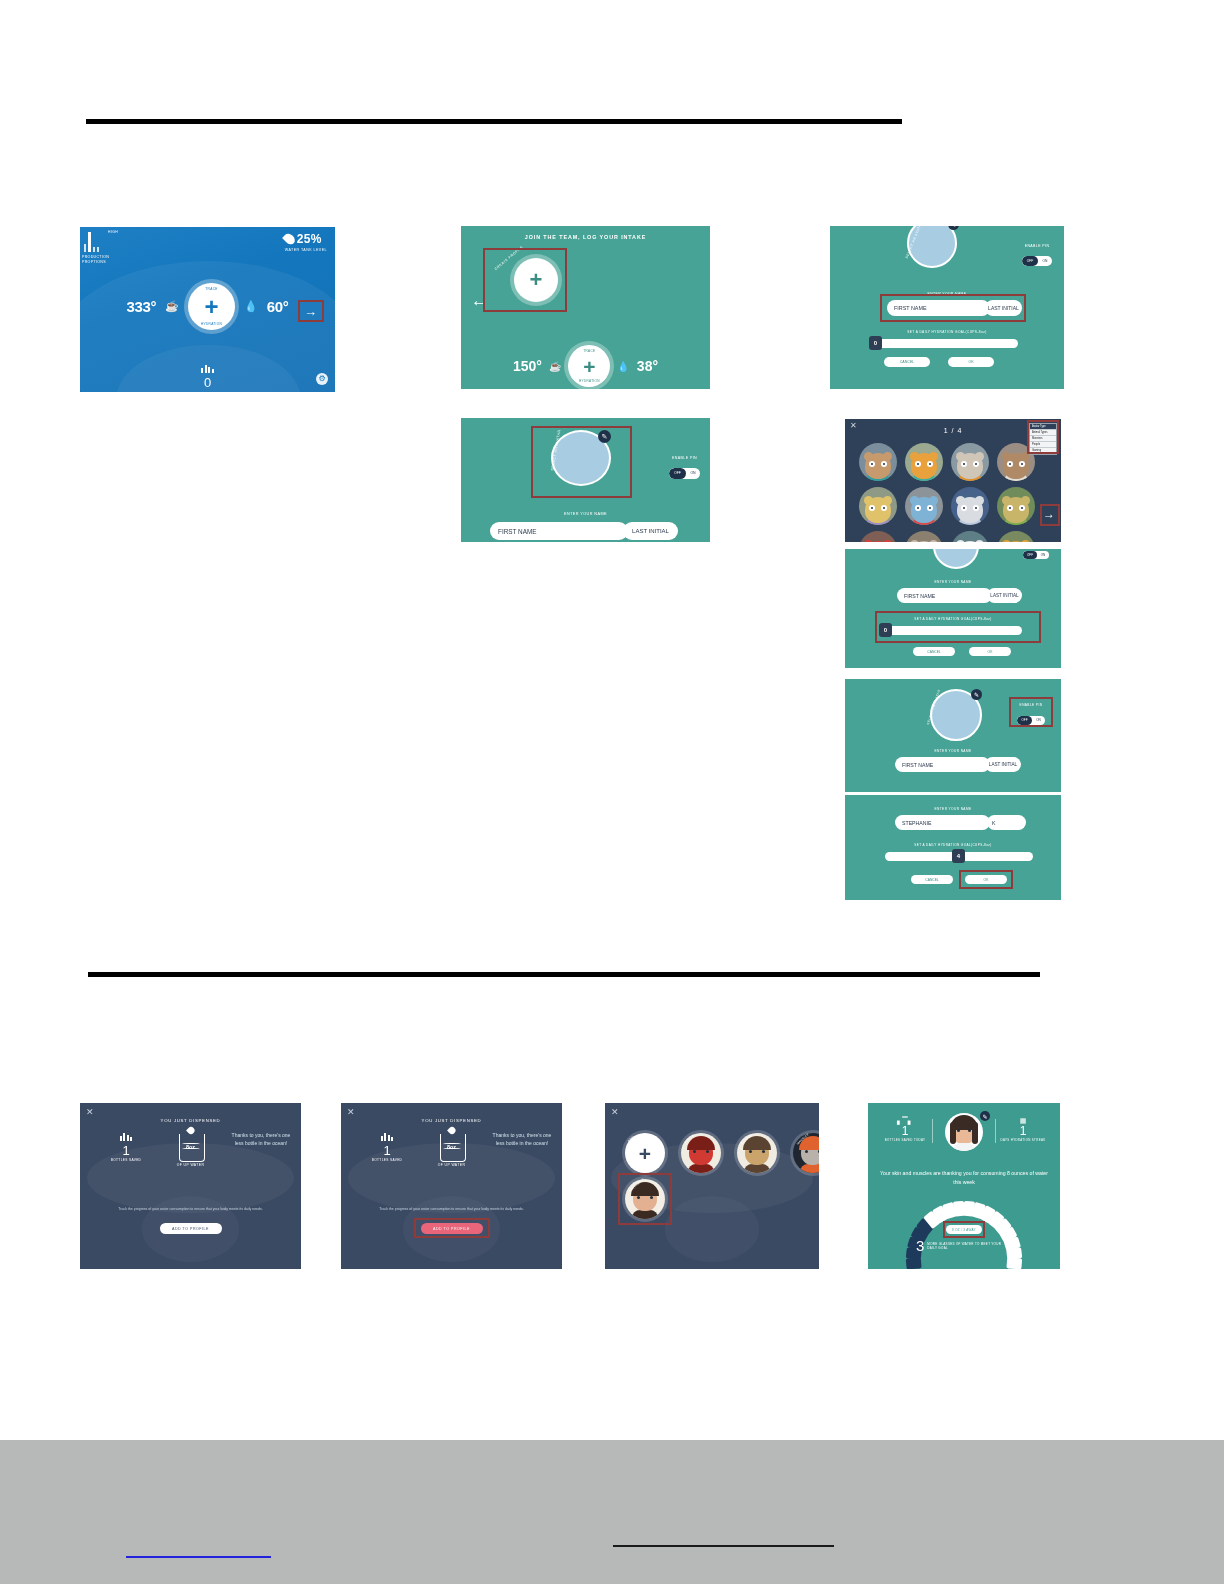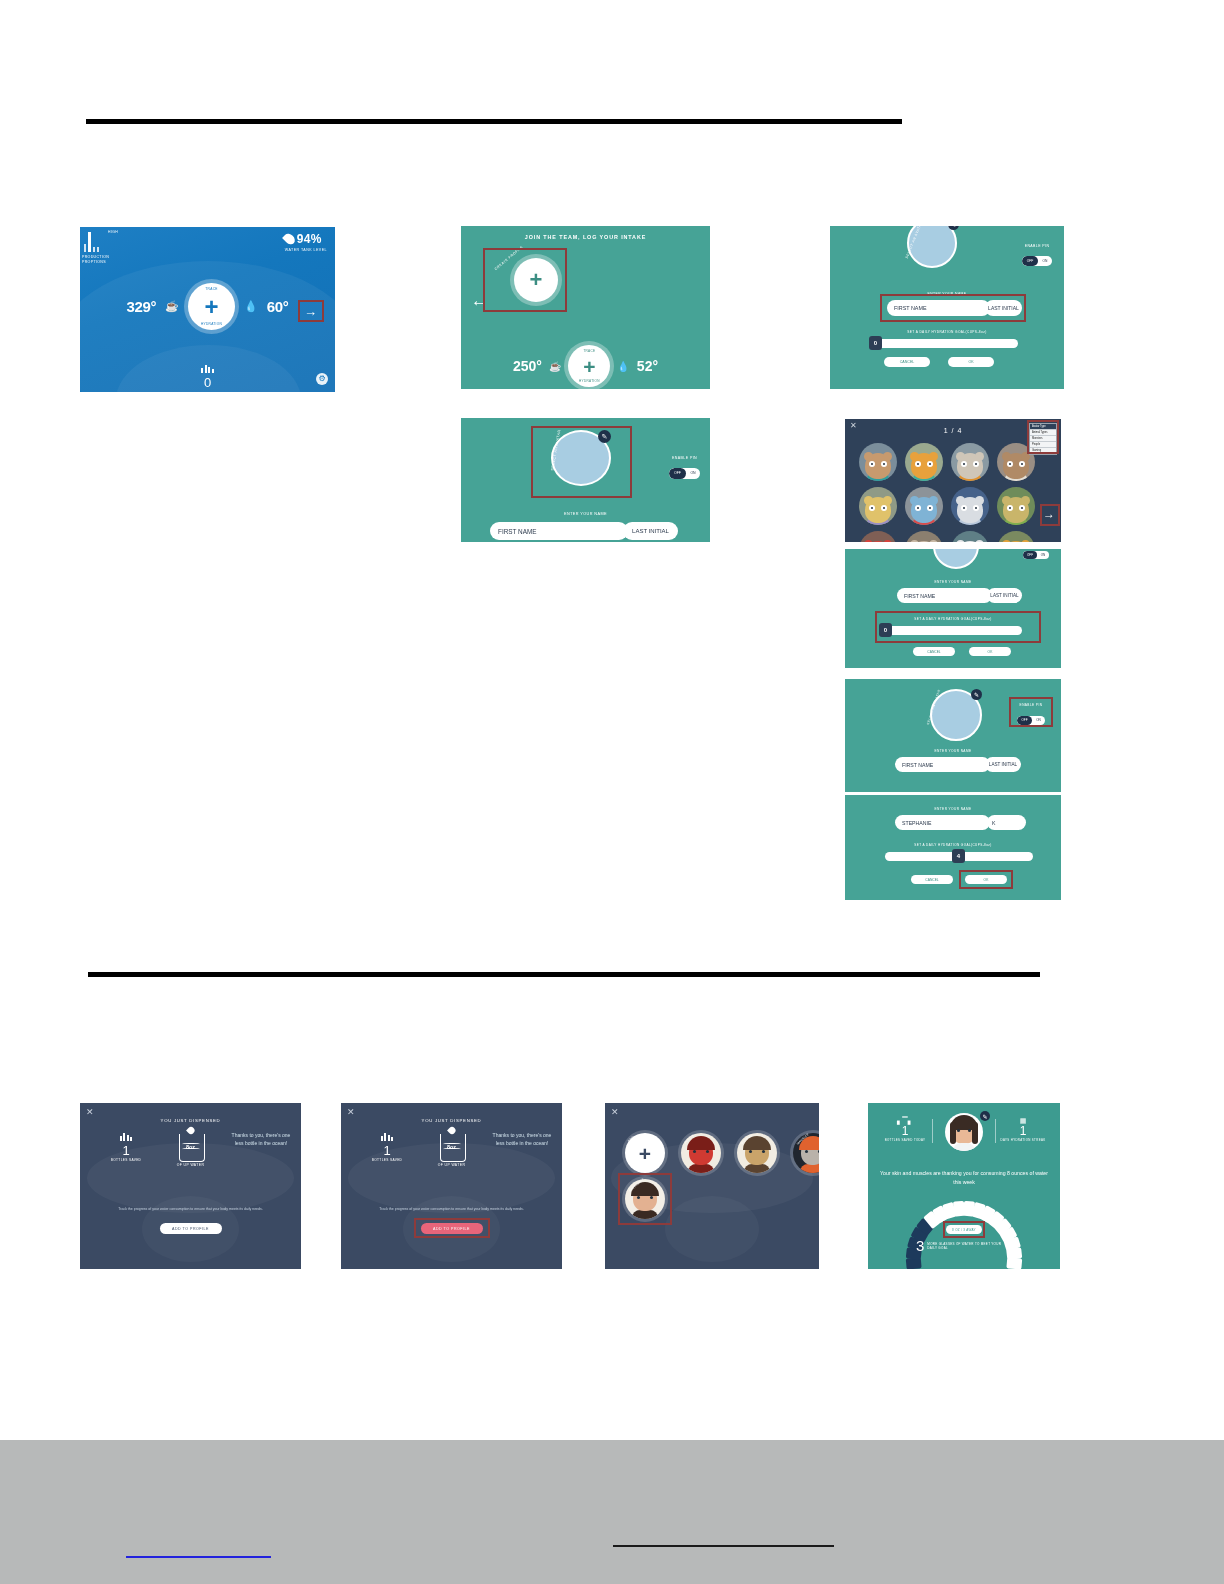--- a/index.html
+++ b/index.html
@@ -216,27 +216,27 @@
           <i></i>
           <i></i>
         </div>
       <div class="hightxt">HIGH</div>
       <div class="prodtxt">PRODUCTION<br>PROPTIONS</div>
     </div>
 
     <div class="tankwrap">
       <div class="tankrow">
         <div class="drop"></div>
-        <div class="tankpct">94%</div>
+        <div class="tankpct">25%</div>
       </div>
       <div class="tanklbl">WATER TANK LEVEL</div>
     </div>
 
     <div class="center">
-      <span class="temp">329°</span>
+      <span class="temp">333°</span>
       <span class="cupicon">☕</span>
       <div class="bigbtn">
         <div class="ringtxt">
           <span class="t">TRACE</span>
           <span class="b">HYDRATION</span>
         </div>
         <div class="plus">+</div>
       </div>
       <span class="cupicon">💧</span>
       <span class="temp">60°</span>
@@ -259,29 +259,29 @@
 
   <div class="shot s2 teal">
     <div class="title">JOIN THE TEAM, LOG YOUR INTAKE</div>
     <div class="backarrow">←</div>
     <div class="cplabel">CREATE PROFILE</div>
     <div class="plusA">
       <div class="p">+</div>
     </div>
     <div class="hl" style="left:22px;top:22px;width:84px;height:64px;"></div>
     <div class="row2">
-      <span class="temp">250°</span>
+      <span class="temp">150°</span>
       <span style="color:#fff;font-size:10px;">☕</span>
       <div class="bigbtn2">
         <div class="rt" style="top:4px;">TRACE</div>
         <div class="p">+</div>
         <div class="rt" style="bottom:4px;">HYDRATION</div>
       </div>
       <span style="color:#fff;font-size:10px;">💧</span>
-      <span class="temp">52°</span>
+      <span class="temp">38°</span>
     </div>
   </div>
 
   <div class="shot s3 teal">
     <div class="avatarcircle" style="left:77px;top:-8px;width:46px;height:46px;position:absolute;">
       <div class="pencil" style="right:-4px;top:-1px;width:11px;height:11px;font-size:6px;">✎</div>
     </div>
     <div class="ringlabel" style="left:64px;top:12px;transform:rotate(-68deg);">SELECT AN AVATAR</div>
 
     <div style="position:absolute;right:12px;top:18px;text-align:center;">

